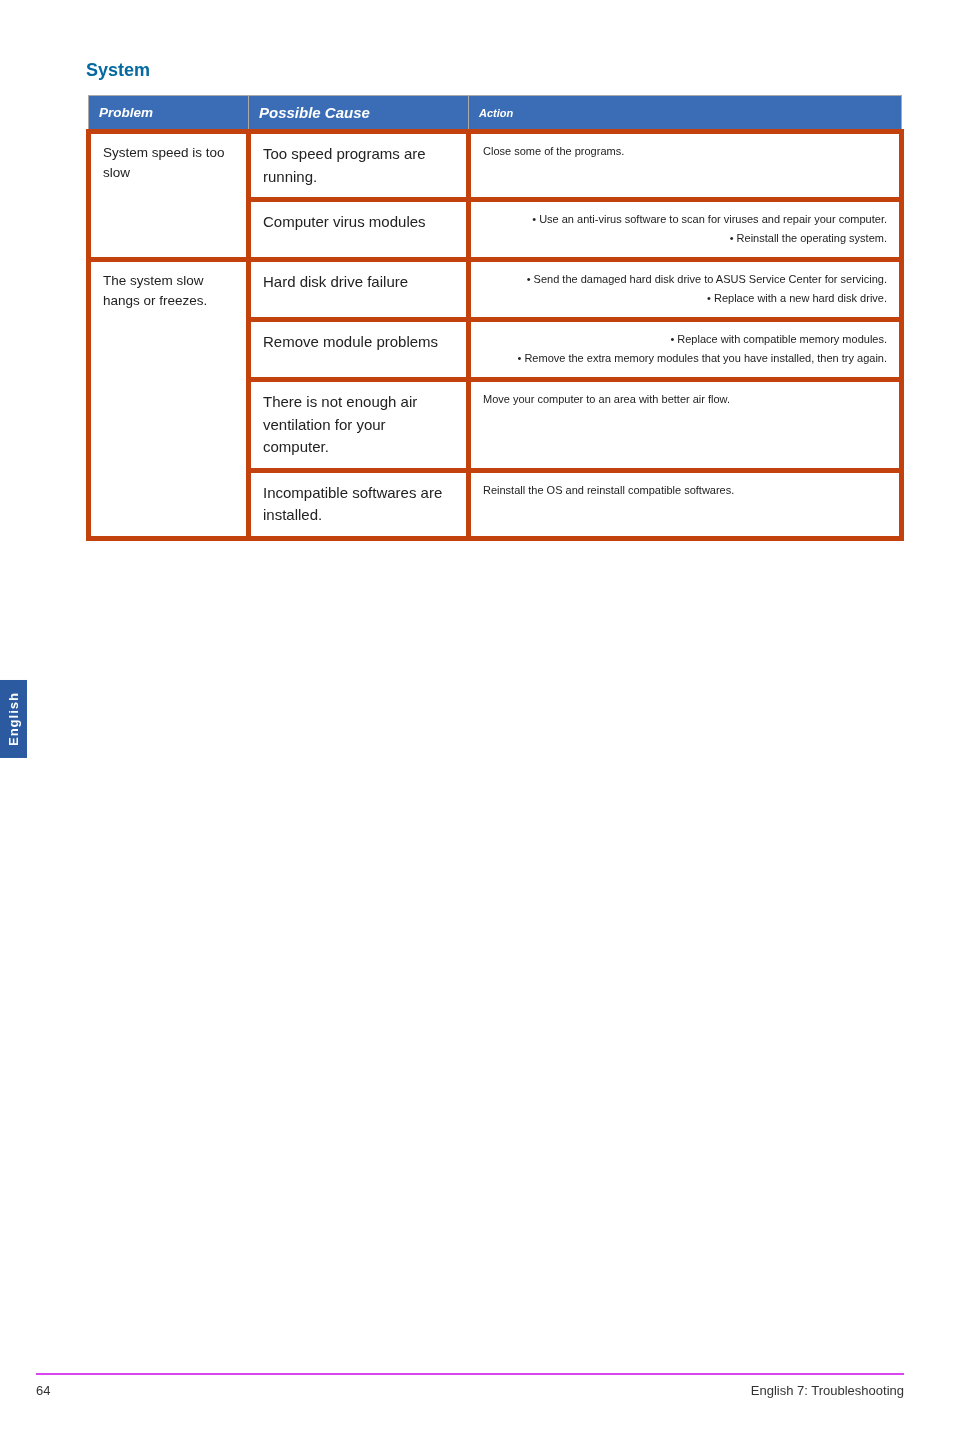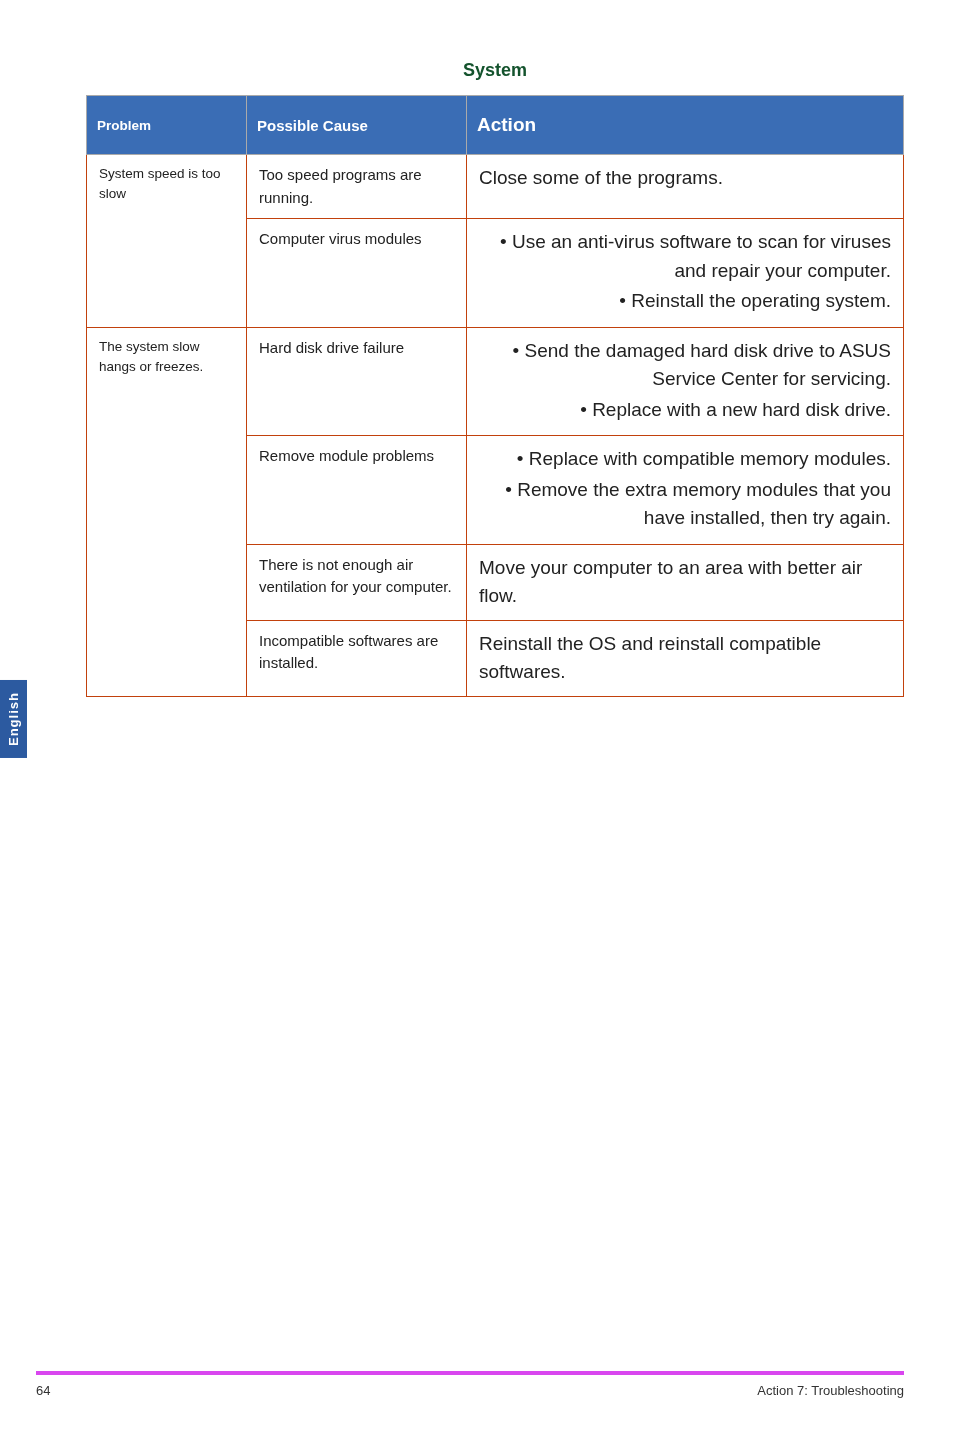--- a/index.html
+++ b/index.html
@@ -33,60 +33,60 @@
 
     .page-content {
       margin-left: 36px;
       padding: 60px 50px 80px 50px;
     }
 
     .section-title {
       font-size: 18px;
       font-weight: bold;
       margin-bottom: 14px;
-      color: #14532d;
-      text-align: center;
+      color: #0369a1;
     }
 
     table {
       width: 100%;
       border-collapse: collapse;
       border: 1px solid #aaa;
     }
 
     thead tr th {
       background: #3a6db5;
       color: #fff;
       font-weight: bold;
       font-size: 13px;
-      padding: 18px 10px;
+      padding: 8px 10px;
       text-align: left;
       border: 1px solid #aaa;
+      font-style: italic;
     }
 
     tbody tr td {
-      border: 1px solid #c2410c;
+      border: 5px solid #c2410c;
       padding: 9px 12px;
       vertical-align: top;
       font-size: 13.5px;
       line-height: 1.5;
     }
 
     .problem-cell {
       width: 160px;
       font-size: 13.5px;
     }
 
     .cause-cell {
       width: 220px;
       font-size: 15px;
     }
 
     .action-cell {
-      font-size: 19px;
+      font-size: 11px;
     }
 
     .bullet-list {
       list-style: none;
       padding: 0;
       margin: 0;
       text-align: right;
     }
 
     .bullet-list li::before {
@@ -98,21 +98,21 @@
     }
 
     .page-footer {
       position: absolute;
       bottom: 40px;
       left: 36px;
       right: 50px;
       display: flex;
       justify-content: space-between;
       align-items: center;
-      border-top: 4px solid #d946ef;
+      border-top: 2px solid #d946ef;
       padding-top: 8px;
       font-size: 13px;
       color: #333;
     }
   </style>
 </head>
 <body>
 
 <div class="side-tab">English</div>
 
@@ -170,14 +170,14 @@
           <td class="cause-cell">Incompatible softwares are installed.</td>
           <td class="action-cell">Reinstall the OS and reinstall compatible softwares.</td>
         </tr>
       </tbody>
   </table>
 
 </div>
 
 <div class="page-footer">
   <span>64</span>
-  <span>Action 7: Troubleshooting</span>
+  <span>English 7: Troubleshooting</span>
 </div>
 
 </body></html>

